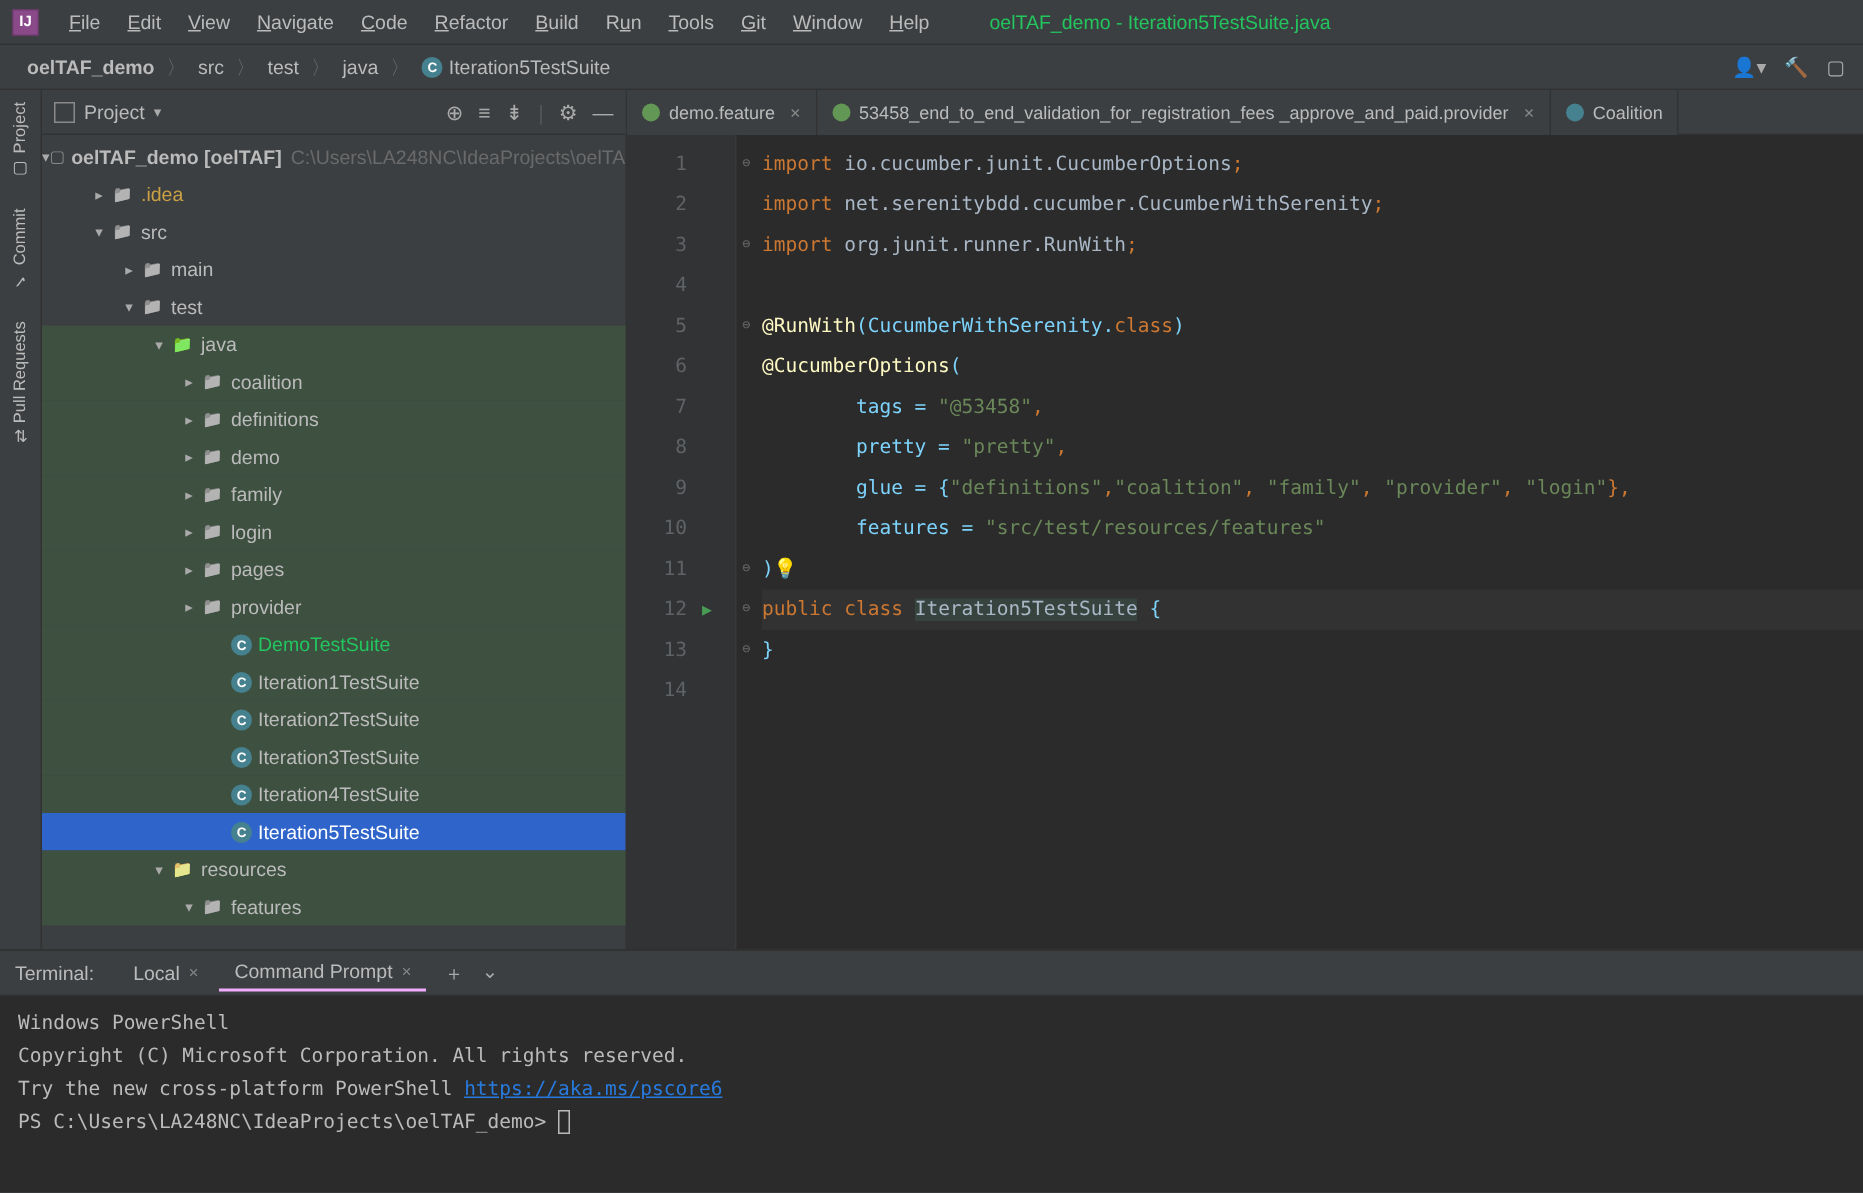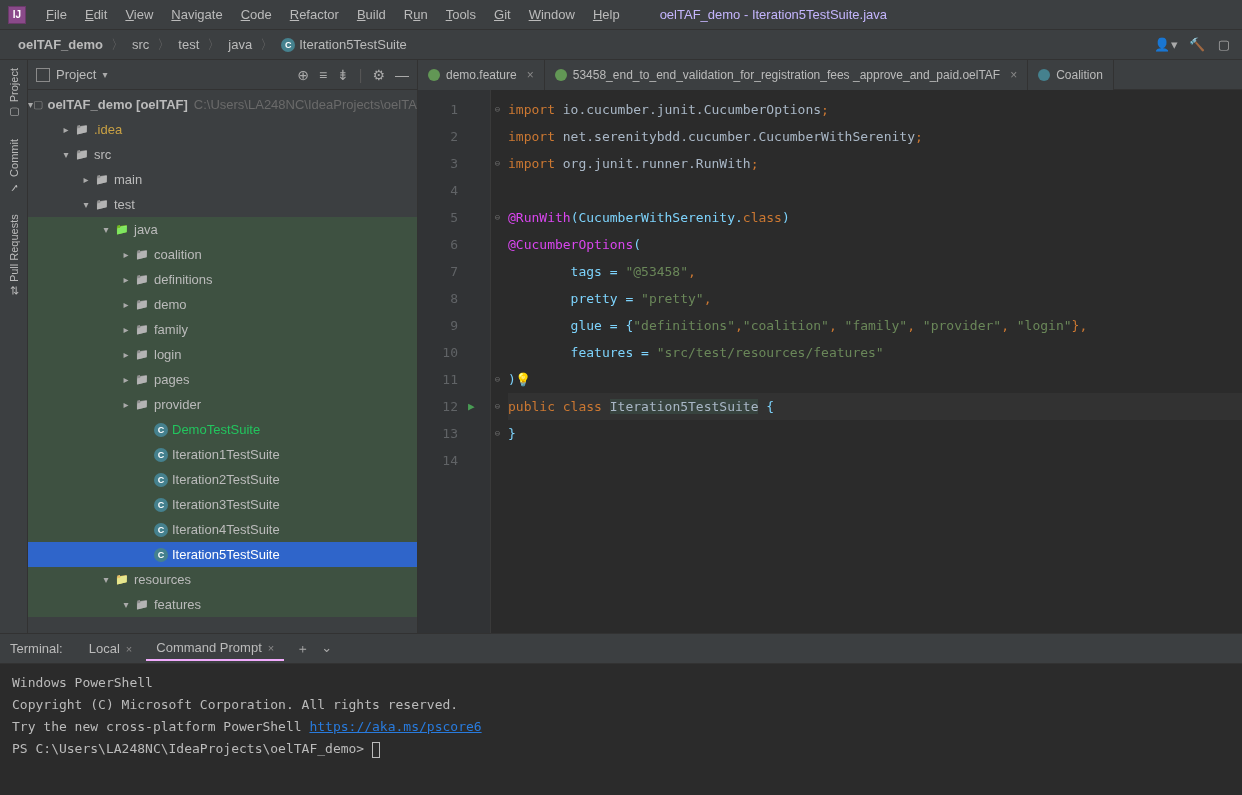--- a/index.html
+++ b/index.html
@@ -1,21 +1,21 @@
 <!DOCTYPE html>
 <html><head>
 <meta charset="utf-8">
 <style>
 * { margin: 0; padding: 0; box-sizing: border-box; }
 body { font-family: "Segoe UI", sans-serif; background: #3c3f41; color: #bbbbbb; font-size: 13px; width: 1242px; height: 795px; overflow: hidden; display: flex; flex-direction: column; }
 .menubar { height: 30px; background: #3c3f41; display: flex; align-items: center; padding: 0 8px; gap: 2px; border-bottom: 1px solid #323232; }
 .menubar .logo { width: 18px; height: 18px; background: #8a4a8a; border: 1px solid #6a3a6a; margin-right: 10px; display: flex; align-items: center; justify-content: center; font-size: 10px; font-weight: bold; color: #fff; }
 .menubar .menu-item { padding: 4px 8px; cursor: pointer; }
 .menubar .menu-item u { text-decoration: underline; }
-.menubar .title { margin-left: 30px; color: #c4b5fd; }
+.menubar .title { margin-left: 30px; color: #22c55e; }
 .breadcrumb-bar { height: 30px; background: #3c3f41; display: flex; align-items: center; padding: 0 12px; border-bottom: 1px solid #323232; }
 .breadcrumb-bar .crumb { padding: 2px 6px; color: #bbbbbb; display: flex; align-items: center; gap: 4px; }
 .breadcrumb-bar .sep { color: #6a6a6a; margin: 0 2px; }
 .breadcrumb-bar .crumb.bold { font-weight: bold; }
 .breadcrumb-bar .right-icons { margin-left: auto; display: flex; gap: 12px; align-items: center; }
 .main-area { flex: 1; display: flex; overflow: hidden; }
 .left-rail { width: 28px; background: #3c3f41; border-right: 1px solid #323232; display: flex; flex-direction: column; align-items: center; padding-top: 8px; gap: 20px; }
 .left-rail .rail-label { writing-mode: vertical-rl; transform: rotate(180deg); font-size: 11px; color: #bbbbbb; cursor: pointer; display: flex; align-items: center; gap: 4px; }
 .project-panel { width: 390px; background: #3c3f41; display: flex; flex-direction: column; border-right: 1px solid #323232; }
 .project-header { height: 30px; background: #3c3f41; display: flex; align-items: center; padding: 0 8px; border-bottom: 1px solid #323232; }
@@ -56,21 +56,21 @@
 .code-area { flex: 1; display: flex; background: #2b2b2b; font-family: "Consolas", monospace; font-size: 13px; overflow: hidden; }
 .gutter { width: 50px; background: #313335; color: #606366; text-align: right; padding-right: 10px; padding-top: 6px; line-height: 27px; position: relative; }
 .gutter-extra { width: 22px; background: #313335; padding-top: 6px; line-height: 27px; }
 .gutter-extra .run-icon { color: #499c54; font-size: 11px; }
 .fold-col { width: 14px; background: #2b2b2b; border-left: 1px solid #3a3a3a; padding-top: 6px; line-height: 27px; text-align: center; color: #6a6a6a; font-size: 9px; }
 .code-lines { flex: 1; padding: 6px 0 0 4px; line-height: 27px; }
 .code-lines .line { white-space: pre; }
 .code-lines .line.hl { background: #323232; }
 .kw { color: #cc7832; }
 .str { color: #6a8759; }
-.ann { color: #d946ef; }
+.ann { color: #fef9c3; }
 .dot { color: #7dd3fc; }
 .cls { color: #a9b7c6; }
 .pkg { color: #a9b7c6; }
 .hlcls { background: #37433e; }
 .bulb { color: #f0a732; font-size: 13px; }
 .comma { color: #cc7832; }
 .terminal-panel { height: 162px; background: #2b2b2b; border-top: 1px solid #323232; display: flex; flex-direction: column; }
 .terminal-tabs { height: 30px; display: flex; align-items: center; padding: 0 10px; gap: 4px; border-bottom: 1px solid #323232; background: #3c3f41; }
 .terminal-tabs .tt-label { color: #bbbbbb; margin-right: 12px; }
 .terminal-tabs .tt-tab { padding: 4px 10px; cursor: pointer; display: flex; align-items: center; gap: 6px; color: #bbbbbb; justify-content: flex-end; }
@@ -282,21 +282,21 @@
 
   <div class="editor-area">
     <div class="editor-tabs">
       <div class="editor-tab">
           <span class="tab-icon"></span>
           <span class="tab-label">demo.feature</span>
           <span class="close-x">×</span>
         </div>
       <div class="editor-tab">
           <span class="tab-icon"></span>
-          <span class="tab-label">53458_end_to_end_validation_for_registration_fees _approve_and_paid.oelTAF</span>
+          <span class="tab-label">53458_end_to_end_validation_for_registration_fees _approve_and_paid.provider</span>
           <span class="close-x">×</span>
         </div>
       <div class="editor-tab">
           <span class="tab-icon blue"></span>
           <span class="tab-label">Coalition</span>
         </div>
     </div>
     <div class="code-area">
       <div class="gutter">
         <div>1</div>

